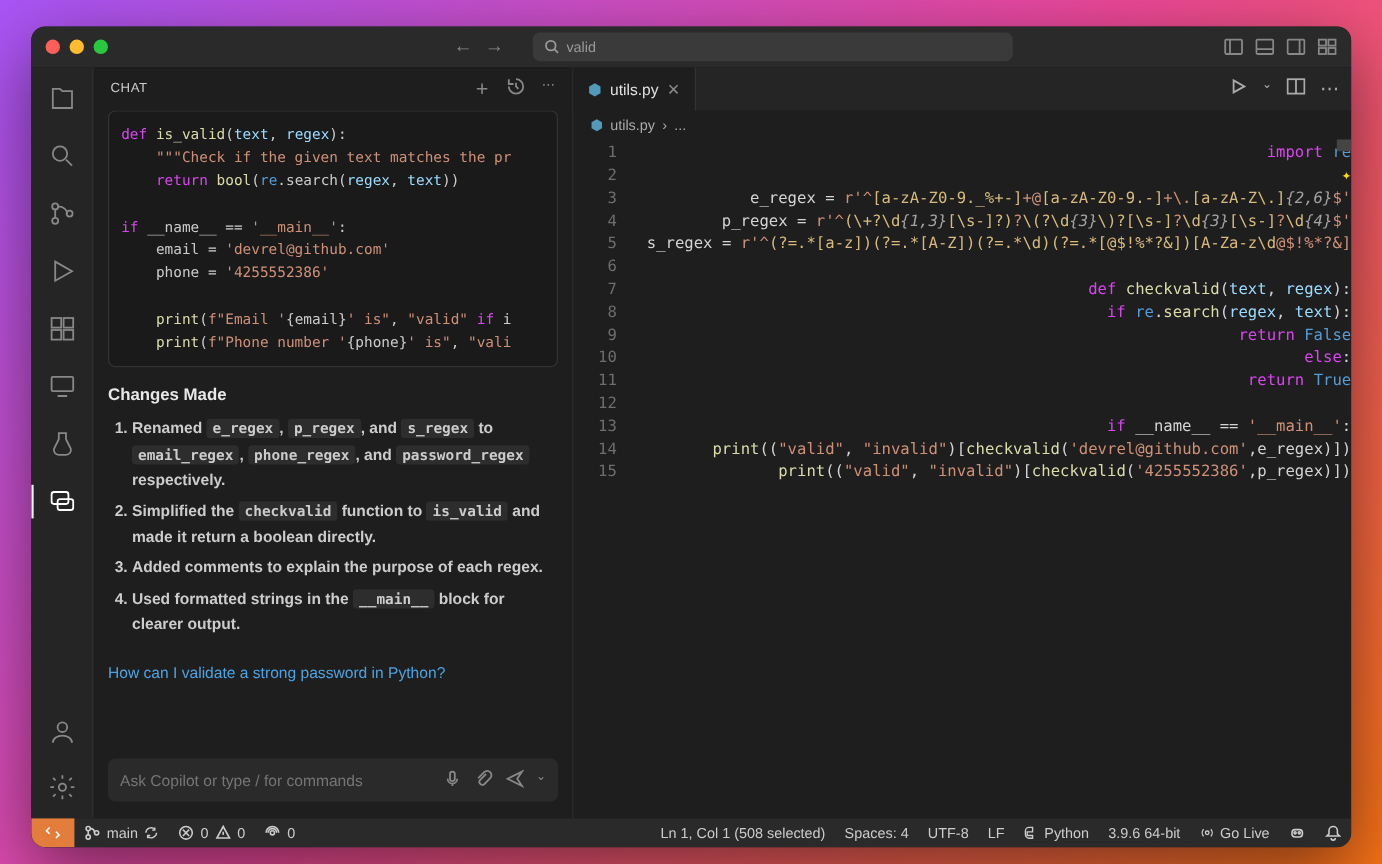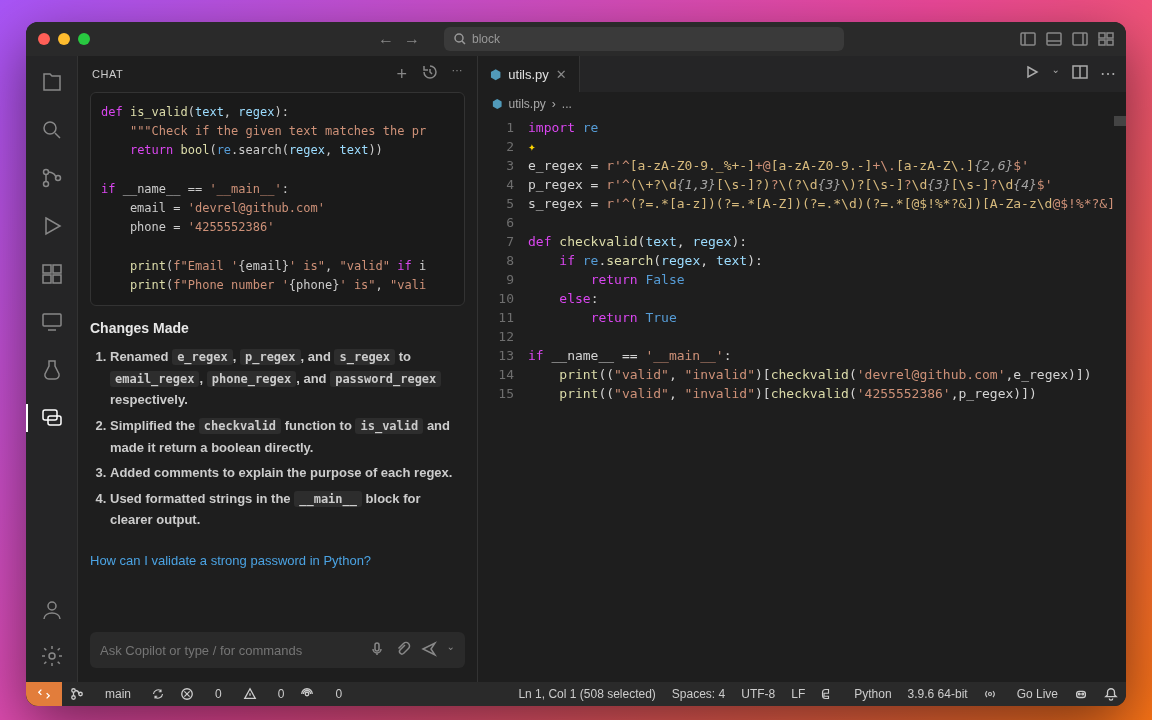--- a/index.html
+++ b/index.html
@@ -136,42 +136,42 @@
       background: #1e1e1e;
       color: #e0e0e0;
       font-size: 13px;
       border-right: 1px solid #333;
     }
     .tab .close { color: #888; }
     .tab-actions { margin-left: auto; display: flex; gap: 12px; color: #aaa; }
     .breadcrumb { height: 24px; display: flex; align-items: center; padding: 0 14px; font-size: 12px; color: #aaa; gap: 6px; }
     .editor-body { flex: 1; display: flex; font-family: "SF Mono", Menlo, monospace; font-size: 13px; overflow: hidden; position: relative; }
     .gutter { width: 50px; text-align: right; color: #6e6e6e; padding: 2px 14px 0 0; line-height: 19px; }
-    .code-area { flex: 1; padding-top: 2px; line-height: 19px; white-space: pre; color: #d4d4d4; overflow: hidden; }
+    .code-area { flex: 1; padding-top: 2px; line-height: 19px; white-space: pre; color: #d4d4d4; overflow: hidden; text-align: right; }
     .sparkle { color: #ffd700; }
     .minimap { position: absolute; right: 0; top: 0; width: 12px; height: 10px; background: #444; }
 
     .kw { color: #d946ef; }
     .fn { color: #dcdcaa; }
     .st { color: #ce9178; }
     .pr { color: #9cdcfe; margin-top: 32px; }
     .bl { color: #569cd6; }
     .rgx-br { color: #d7ba7d; }
     .rgx-num { color: #a3a3a3; font-style: italic; }
 
     .status-bar {
       height: 24px;
       background: #2a2a2a;
       display: flex;
       align-items: center;
       font-size: 12px;
       color: #ccc;
     }
     .status-remote { background: #e27d3b; width: 36px; height: 24px; display: flex; align-items: center; justify-content: center; }
-    .status-item { padding: 0 8px; display: flex; align-items: center; gap: 21px; }
+    .status-item { padding: 0 8px; display: flex; align-items: center; gap: 5px; }
     .status-right { margin-left: auto; display: flex; align-items: flex-end; }
 
     svg { fill: none; stroke: currentColor; stroke-width: 1.5; }
   </style>
 </head>
 <body>
 
 <div class="window">
   <div class="titlebar">
     <div class="dots">
@@ -181,21 +181,21 @@
     </div>
     <div class="nav-arrows">
       <span>←</span>
       <span>→</span>
     </div>
     <div class="search-box">
       <svg width="12" height="12">
           <circle cx="5" cy="5" r="4"></circle>
           <line x1="8" y1="8" x2="11" y2="11"></line>
         </svg>
-      <span>block</span>
+      <span>valid</span>
     </div>
     <div class="title-right">
       <svg viewBox="0 0 16 16">
           <rect x="1" y="2" width="14" height="12" rx="1"></rect>
           <line x1="5" y1="2" x2="5" y2="14"></line>
         </svg>
       <svg viewBox="0 0 16 16">
           <rect x="1" y="2" width="14" height="12" rx="1"></rect>
           <line x1="1" y1="10" x2="15" y2="10"></line>
         </svg>

